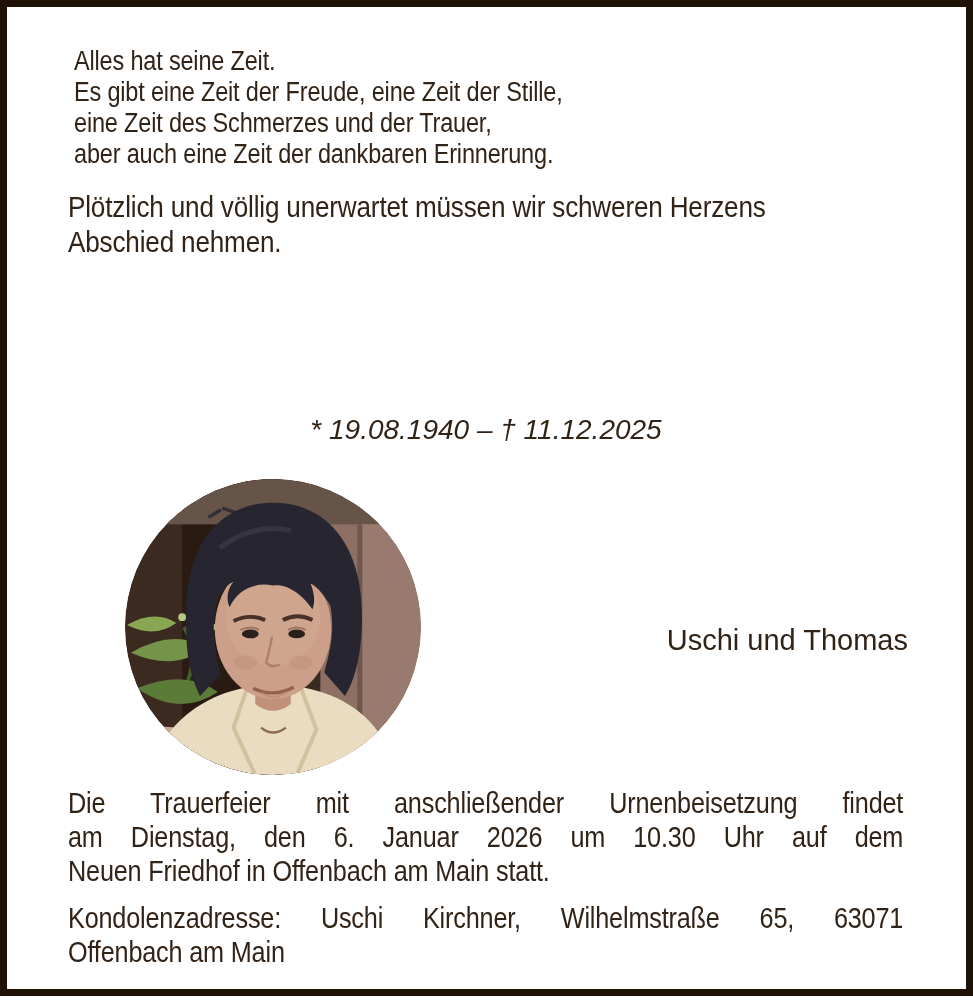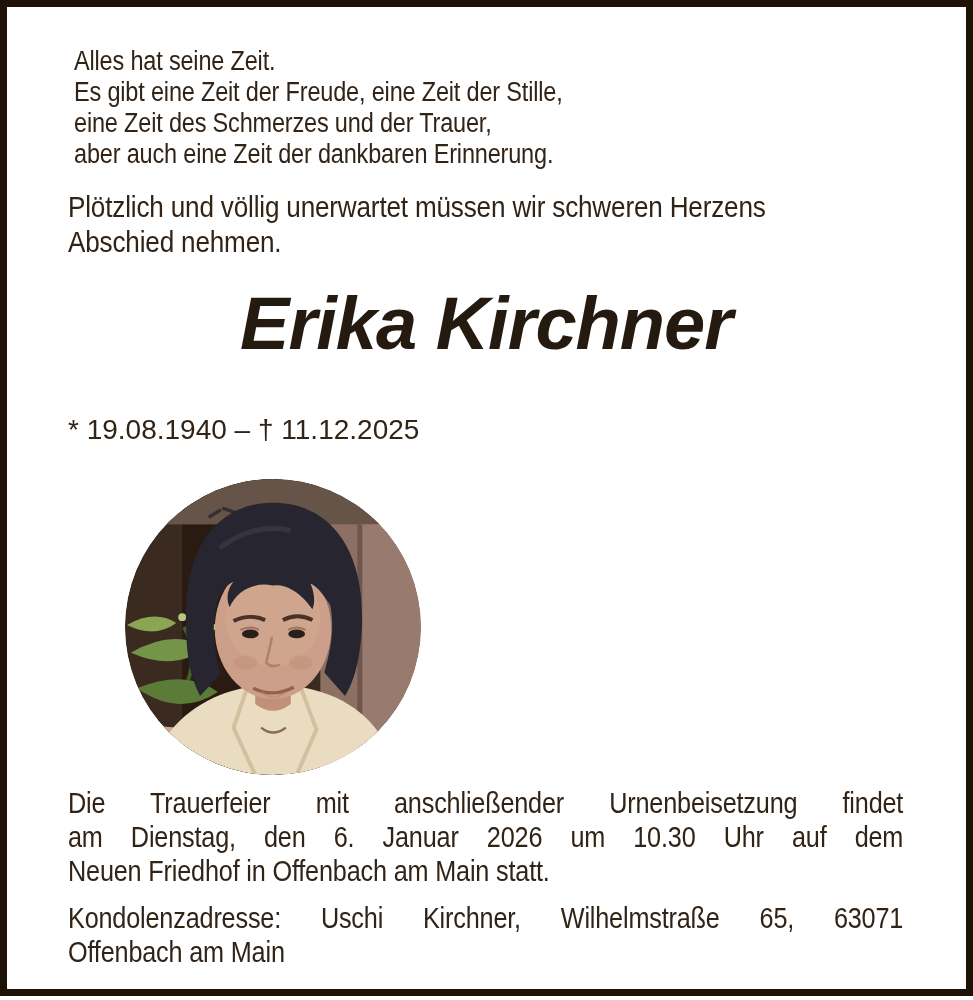--- a/index.html
+++ b/index.html
@@ -46,21 +46,21 @@
     font-weight:bold;font-style:italic;
     text-align:center;color:var(--name-text);
     letter-spacing:-1px;
   }
   .maiden-name{
     position:absolute;left:68px;top:374px;width:836px;
     font-size:27px;line-height:32px;text-align:center;
   }
   .life-dates{
     position:absolute;left:68px;top:413px;width:836px;
-    font-size:28px;line-height:34px;
+    font-size:28px;line-height:34px;text-align:center;font-style:italic;
   }
   .photo{
     position:absolute;left:125px;top:479px;
     width:296px;height:296px;border-radius:50%;
     overflow:hidden;
   }
   .photo svg{display:block;}
   .mourners{
     position:absolute;right:65px;top:614px;
     text-align:right;
@@ -92,21 +92,20 @@
     <div>Es gibt eine Zeit der Freude, eine Zeit der Stille,</div>
     <div>eine Zeit des Schmerzes und der Trauer,</div>
     <div>aber auch eine Zeit der dankbaren Erinnerung.</div>
   </div>
 
   <div class="announcement cond">
     <div>Plötzlich und völlig unerwartet müssen wir schweren Herzens</div>
     <div>Abschied nehmen.</div>
   </div>
 
-  <div class="deceased-name">Erika Kirchner</div>
   <div class="life-dates">* 19.08.1940 – † 11.12.2025</div>
 
   <div class="photo">
     <svg viewBox="0 0 300 300" width="296" height="296" aria-hidden="true">
       <defs>
         <clipPath id="pc">
             <circle cx="150" cy="150" r="150"></circle>
           </clipPath>
       </defs>
       <g clip-path="url(#pc)">
@@ -163,20 +162,21 @@
 
         <path d="M62,150 C58,62 100,24 150,24 C202,24 244,64 240,152 C238,185 232,205 223,220 L202,196 C210,168 212,148 208,128
                  C200,116 196,110 188,106 C192,116 193,124 190,132 C176,112 160,106 150,108 C132,104 114,112 106,130
                  C102,120 104,112 110,104 C98,110 94,120 92,132 C88,152 90,172 97,198 L76,220 C66,200 62,178 62,150 Z" fill="#262530"></path>
         <path d="M96,70 Q130,44 168,52" stroke="#3a3947" stroke-width="5" fill="none" opacity="0.8"></path>
       </g>
     </svg>
   </div>
 
   <div class="mourners">
+    <div>Uschi und Thomas</div>
   </div>
 
   <div class="service cond">
     <div class="justify-full">Die Trauerfeier mit anschließender Urnenbeisetzung findet</div>
     <div class="justify-full">am Dienstag, den 6. Januar 2026 um 10.30 Uhr auf dem</div>
     <div>Neuen Friedhof in Offenbach am Main statt.</div>
   </div>
 
   <div class="condolence cond">
     <div class="justify-full">Kondolenzadresse: Uschi Kirchner, Wilhelmstraße 65, 63071</div>

